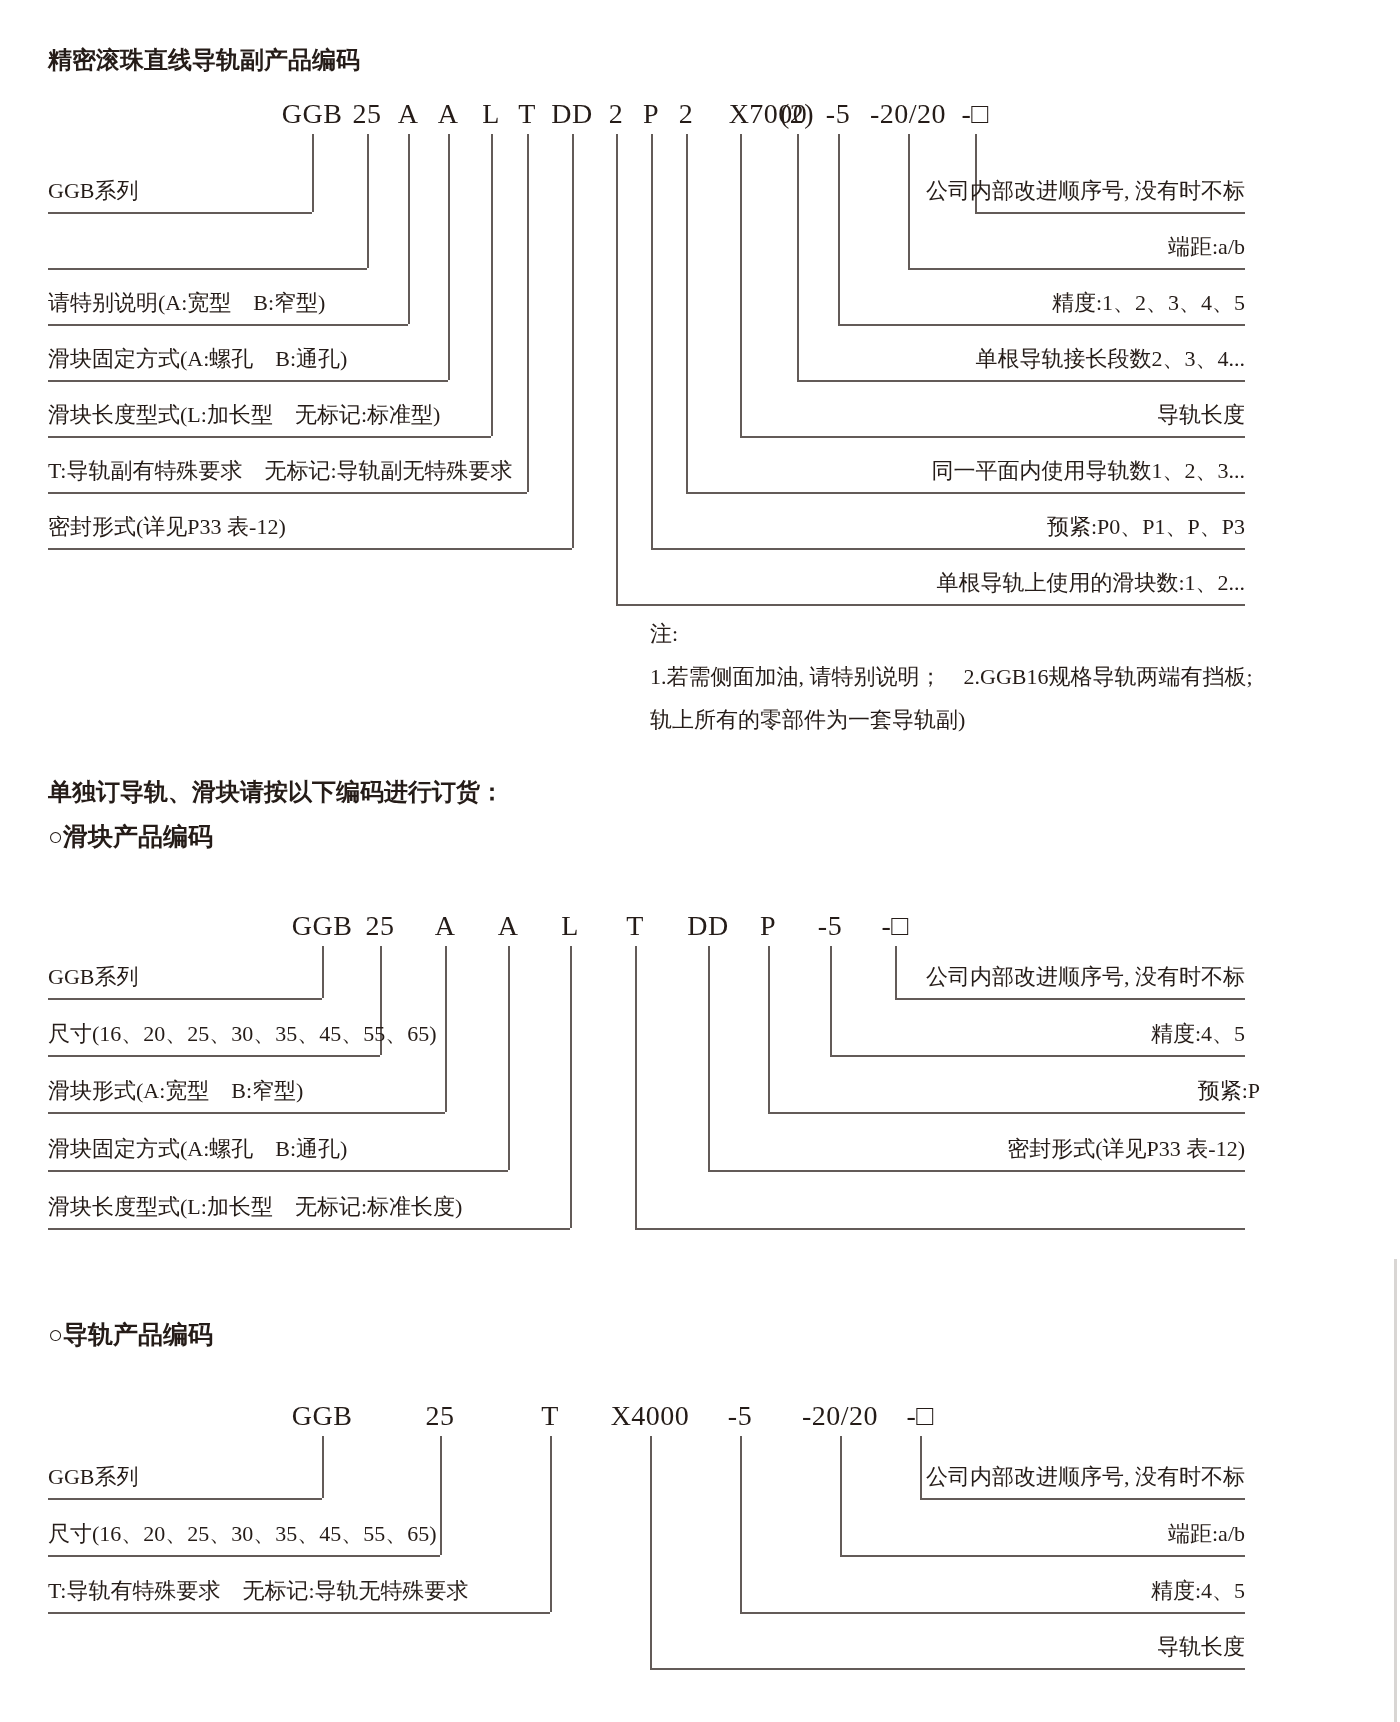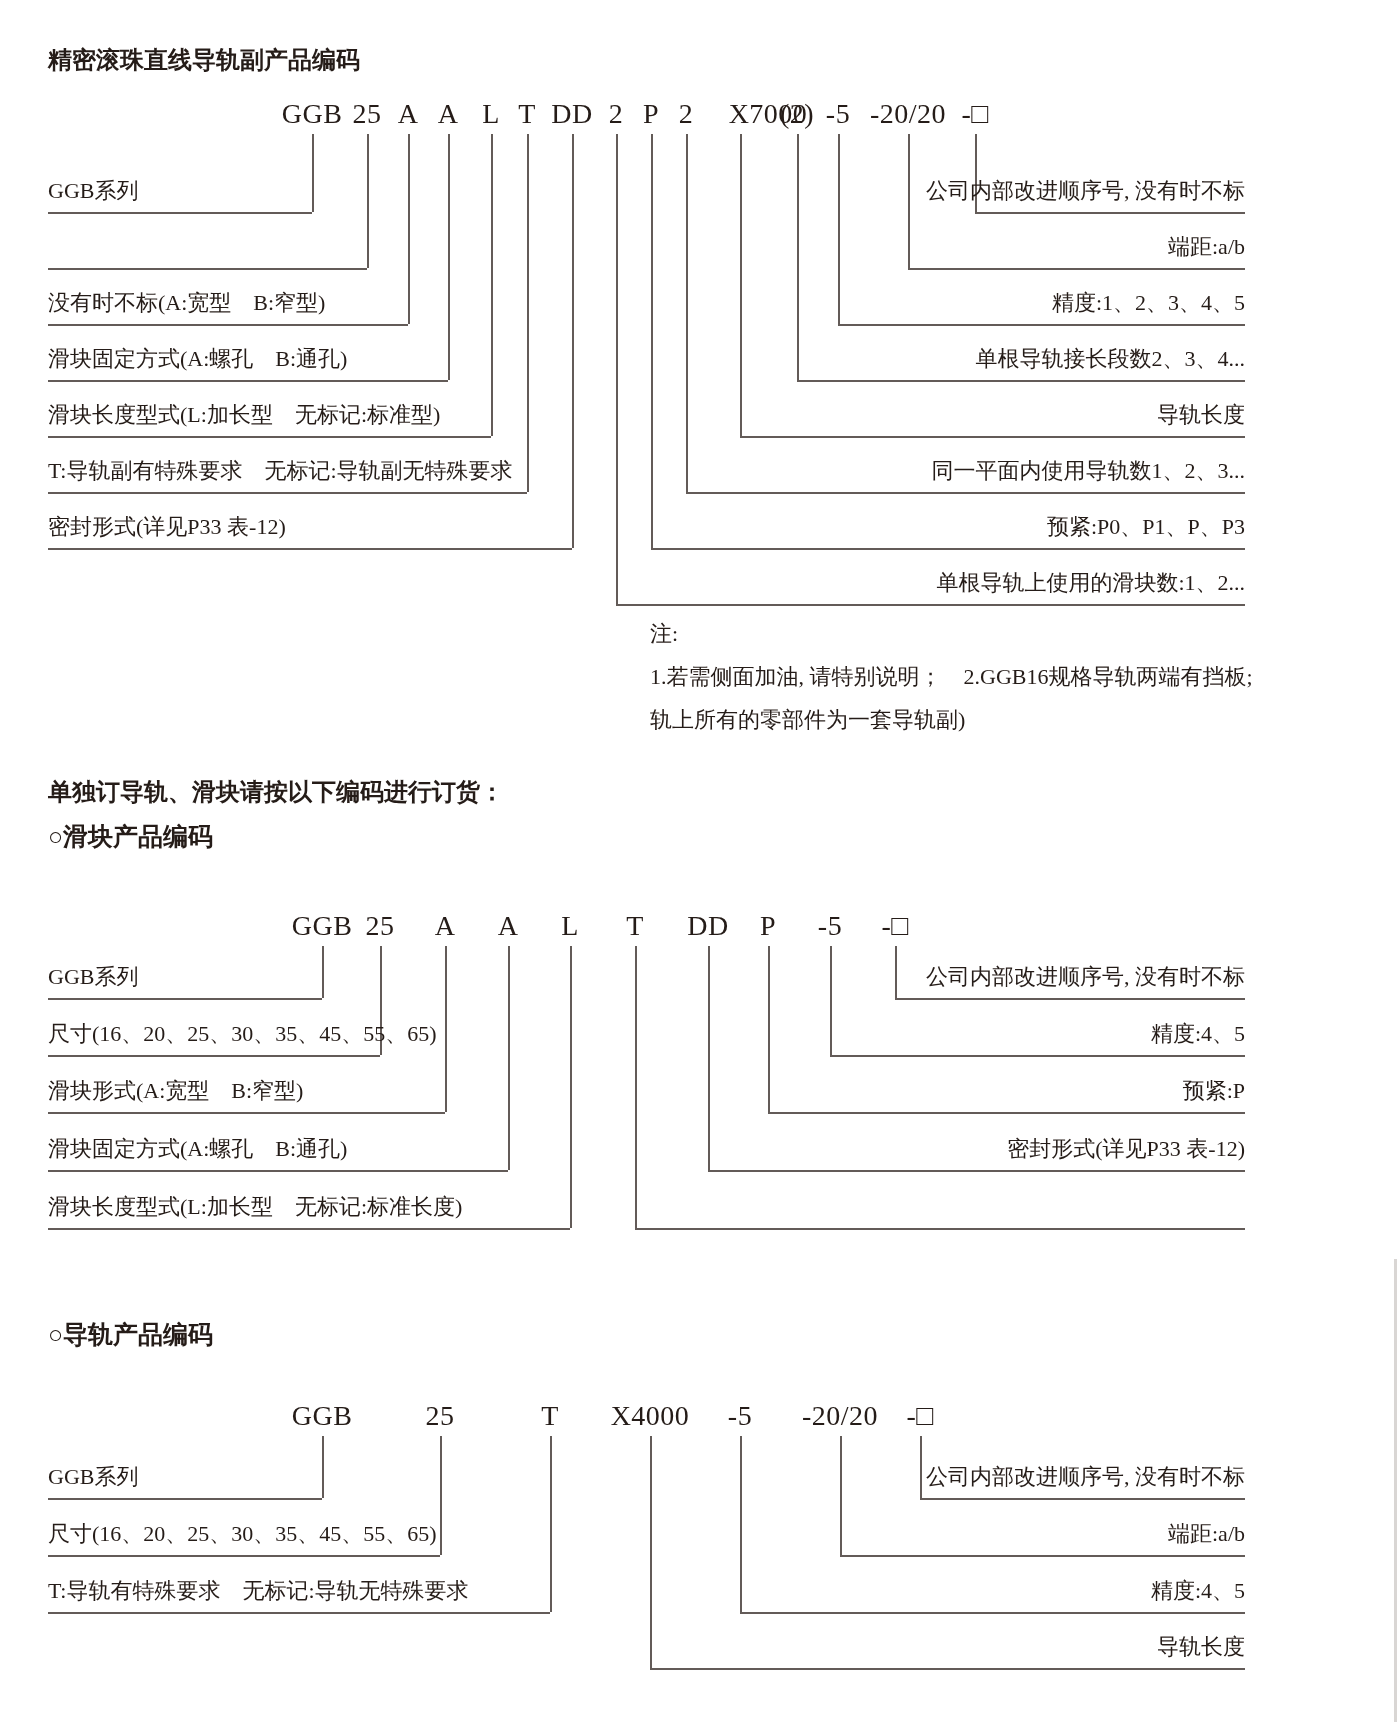--- a/index.html
+++ b/index.html
@@ -66,21 +66,21 @@
   <div class="hl" style="left:975px;top:212px;width:270px"></div>
   <div class="hl" style="left:908px;top:268px;width:337px"></div>
   <div class="hl" style="left:838px;top:324px;width:407px"></div>
   <div class="hl" style="left:797px;top:380px;width:448px"></div>
   <div class="hl" style="left:740px;top:436px;width:505px"></div>
   <div class="hl" style="left:686px;top:492px;width:559px"></div>
   <div class="hl" style="left:651px;top:548px;width:594px"></div>
   <div class="hl" style="left:616px;top:604px;width:629px"></div>
 
   <div class="lab" style="left:48px;top:176px">GGB系列</div>
-  <div class="lab" style="left:48px;top:288px">没有时不标(A:宽型　B:窄型)</div>
+  <div class="lab" style="left:48px;top:288px">请特别说明(A:宽型　B:窄型)</div>
   <div class="lab" style="left:48px;top:344px">滑块固定方式(A:螺孔　B:通孔)</div>
   <div class="lab" style="left:48px;top:400px">滑块长度型式(L:加长型　无标记:标准型)</div>
   <div class="lab" style="left:48px;top:456px">T:导轨副有特殊要求　无标记:导轨副无特殊要求</div>
   <div class="lab" style="left:48px;top:512px">密封形式(详见P33 表-12)</div>
 
   <div class="lab r" style="right:155px;top:176px">公司内部改进顺序号, 没有时不标</div>
   <div class="lab r" style="right:155px;top:232px">端距:a/b</div>
   <div class="lab r" style="right:155px;top:288px">精度:1、2、3、4、5</div>
   <div class="lab r" style="right:155px;top:344px">单根导轨接长段数2、3、4...</div>
   <div class="lab r" style="right:155px;top:400px">导轨长度</div>
@@ -132,21 +132,21 @@
   <div class="hl" style="left:635px;top:1228px;width:610px"></div>
 
   <div class="lab" style="left:48px;top:962px">GGB系列</div>
   <div class="lab" style="left:48px;top:1019px">尺寸(16、20、25、30、35、45、55、65)</div>
   <div class="lab" style="left:48px;top:1076px">滑块形式(A:宽型　B:窄型)</div>
   <div class="lab" style="left:48px;top:1134px">滑块固定方式(A:螺孔　B:通孔)</div>
   <div class="lab" style="left:48px;top:1192px">滑块长度型式(L:加长型　无标记:标准长度)</div>
 
   <div class="lab r" style="right:155px;top:962px">公司内部改进顺序号, 没有时不标</div>
   <div class="lab r" style="right:155px;top:1019px">精度:4、5</div>
-  <div class="lab r" style="right:155px;top:1076px">预紧:P</div>
+  <div class="lab r" style="right:140px;top:1076px">预紧:P</div>
   <div class="lab r" style="right:155px;top:1134px">密封形式(详见P33 表-12)</div>
 
   <h2 class="h" style="left:48px;top:1318px;font-size:25px">○导轨产品编码</h2>
 
   <span class="token" style="left:322px;top:1400px">GGB</span>
   <span class="token" style="left:440px;top:1400px">25</span>
   <span class="token" style="left:550px;top:1400px">T</span>
   <span class="token" style="left:650px;top:1400px">X4000</span>
   <span class="token" style="left:740px;top:1400px">-5</span>
   <span class="token" style="left:840px;top:1400px">-20/20</span>

